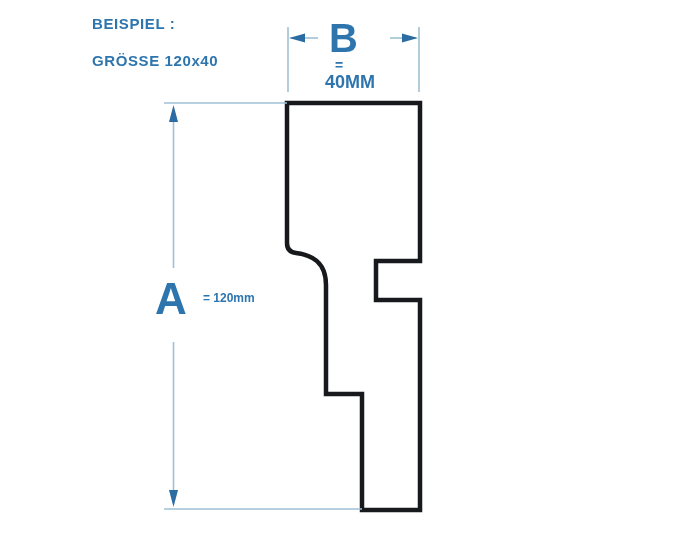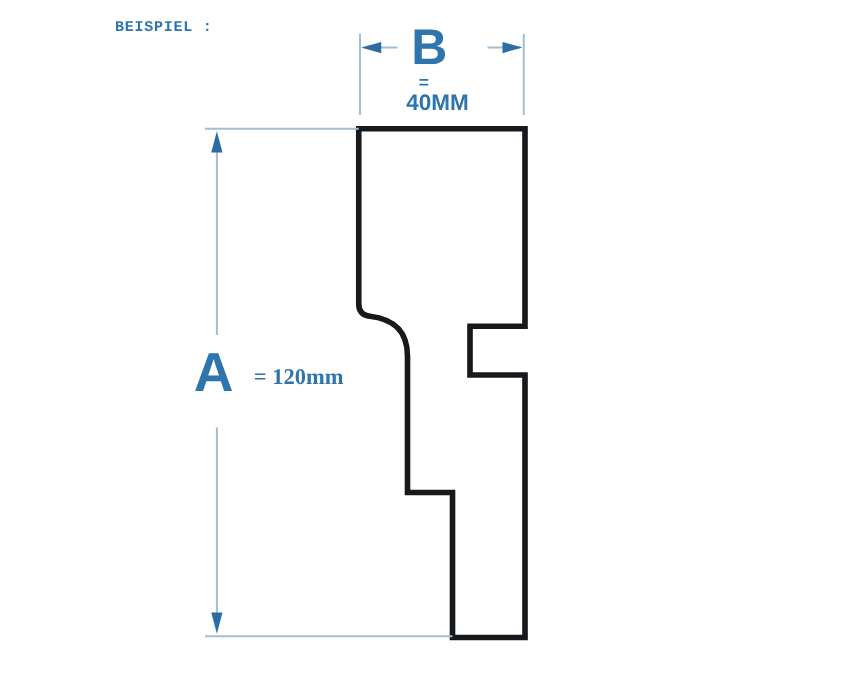--- a/index.html
+++ b/index.html
@@ -38,42 +38,40 @@
     stroke: none;
   }
   .label {
     position: absolute;
     color: var(--accent-text, #2e75ae);
     font-weight: 700;
     white-space: nowrap;
     line-height: 1.1;
   }
   .label-header {
-    font-size: 12px;
+    font-size: 15px;
     letter-spacing: 0.6px;
-    font-family: Liberation Mono, monospace;
   }
   .label-b-letter {
     font-size: 40px;
     letter-spacing: 1px;
   }
   .label-b-equals {
     font-size: 14px;
   }
   .label-b-value {
     font-size: 18px;
     width: 60px;
     text-align: right;
   }
   .label-a-letter {
     font-size: 44px;
   }
   .label-a-value {
-    font-size: 18px;
-    font-family: Liberation Serif, serif;
+    font-size: 12px;
   }
 </style>
 </head>
 <body>
 
 <div class="stage">
 
   <svg class="diagram-svg" viewBox="0 0 675 540" xmlns="http://www.w3.org/2000/svg">
 
     <path class="profile-path" d="M 287,103
@@ -104,20 +102,21 @@
     <line class="ext-line" x1="164" y1="509" x2="362" y2="509"></line>
 
     <line class="dim-line" x1="173.5" y1="114" x2="173.5" y2="268"></line>
     <polygon class="arrow-head" points="173.5,105 169,122 178,122"></polygon>
     <line class="dim-line" x1="173.5" y1="342" x2="173.5" y2="498"></line>
     <polygon class="arrow-head" points="173.5,507 169,490 178,490"></polygon>
   </svg>
 
   <div class="label label-header" style="left:92px; top:16px;">BEISPIEL :</div>
 
+  <div class="label label-header" style="left:92px; top:53px;">GRÖSSE 120x40</div>
 
   <div class="label label-b-letter" style="left:329px; top:16px;">B</div>
 
   <div class="label label-b-equals" style="left:335px; top:58px;">=</div>
 
   <div class="label label-b-value" style="left:315px; top:73px;">40MM</div>
 
   <div class="label label-a-letter" style="left:155px; top:275px;">A</div>
 
   <div class="label label-a-value" style="left:203px; top:292px;">= 120mm</div>

